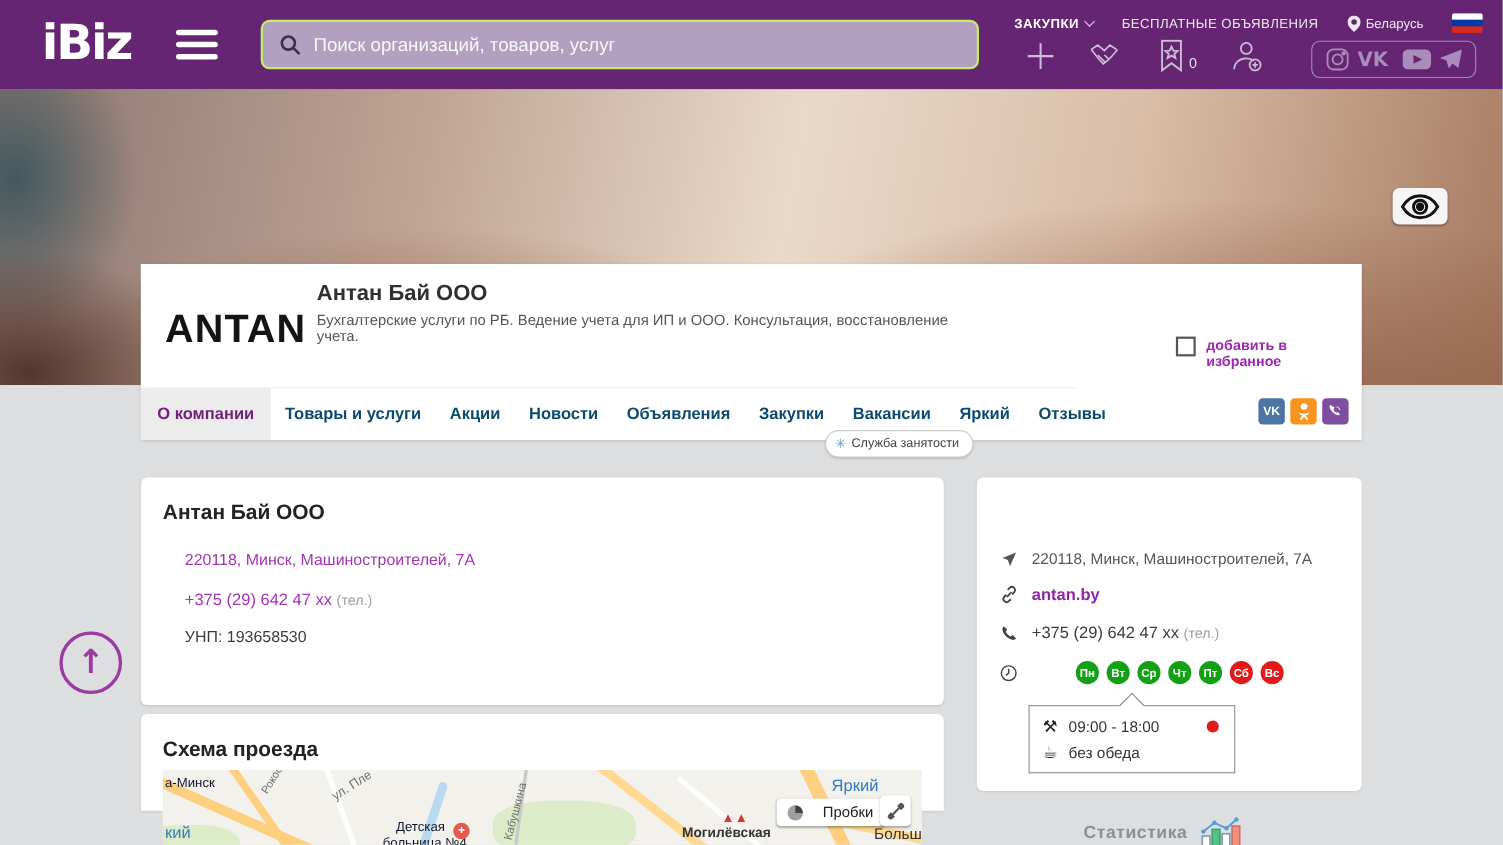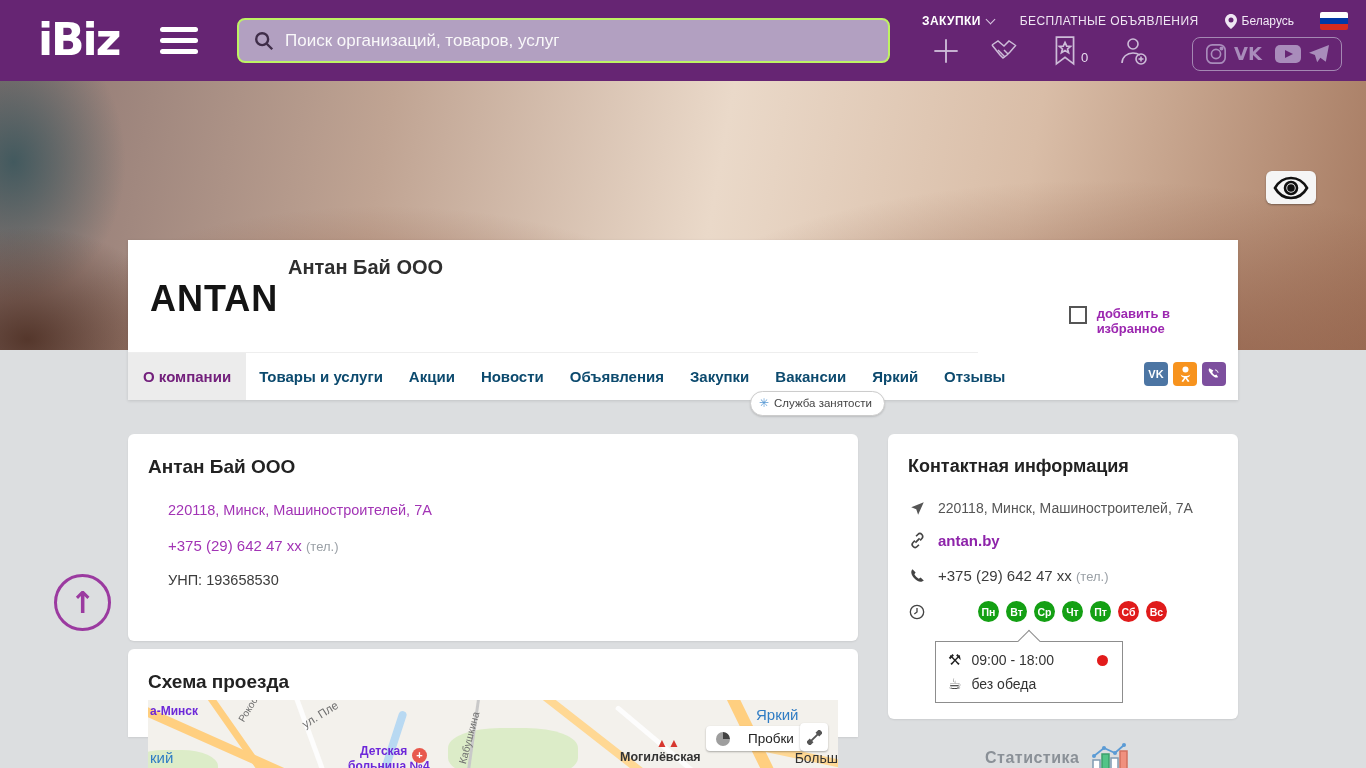--- a/index.html
+++ b/index.html
@@ -69,21 +69,21 @@
 
   .map-card .h2 { position:absolute; left:20px; top:22px; }
   .map { position:absolute; left:20px; top:51px; width:690px; height:68px; background:#f3f1ec; overflow:hidden; }
   .road { position:absolute; background:#ffcf80; border-radius:3px; }
   .road.thin { background:#ffd894; }
   .wroad { position:absolute; background:#fdfdfd; border-radius:2px; }
   .green { position:absolute; background:#dcecc8; border-radius:40%; }
   .water { position:absolute; background:#b8d9f2; border-radius:4px; }
   .rail { position:absolute; background:#c9c9c9; }
   .mlabel { position:absolute; font-size:11.5px; color:#6f6f6f; white-space:nowrap; }
-  .mlabel.red { color:#6d28d9; font-weight:bold; font-size:12px; }
+  .mlabel.red { color:#0f172a; font-weight:normal; font-size:12px; }
   .mlabel.blue { color:#2f7cc4; font-size:15px; }
   .mlabel.dark { color:#333; font-weight:bold; font-size:12.5px; }
   .mlabel.big { font-size:15px; }
   .rot { transform-origin:left top; }
   .hosp { position:absolute; width:15px; height:15px; background:#e8594d; border-radius:50%; color:#fff; font-size:11px; font-weight:bold; text-align:center; line-height:15px; }
   .metro { position:absolute; color:#d7372f; font-size:12px; font-weight:bold; }
   .traffic-btn { position:absolute; left:558px; top:26px; height:25px; background:#fff; border-radius:4px; box-shadow:0 1px 2px rgba(0,0,0,.3); display:flex; align-items:center; gap:18px; padding:0 10px; font-size:13.5px; color:#222; cursor:pointer; }
   .tl-circle { width:14px; height:14px; border-radius:50%; background:#9e9e9e; position:relative; overflow:hidden; }
   .tl-circle:after { content:""; position:absolute; right:0; top:0; width:7px; height:7px; background:#424242; border-radius:0 100% 0 0; }
   .expand-btn { position:absolute; left:652px; top:23px; width:28px; height:28px; background:#fff; border-radius:4px; box-shadow:0 1px 2px rgba(0,0,0,.3); display:flex; align-items:center; justify-content:center; cursor:pointer; }
@@ -201,20 +201,21 @@
         <path d="M2 12C6 5 12 2 18 2s12 3 16 10c-4 7-10 10-16 10S6 19 2 12z"></path>
         <circle cx="18" cy="12" r="6"></circle>
         <circle cx="18" cy="12" r="2.5" fill="#111"></circle>
       </svg>
   </div>
 </div>
 
 <div class="company-card">
   <div class="c-logo">ANTAN</div>
   <div class="c-title">Антан Бай ООО</div>
+  <div class="c-desc">Бухгалтерские услуги по РБ. Ведение учета для ИП и ООО. Консультация, восстановление учета.</div>
 
   <div class="fav">
     <div class="box"></div>
     <span class="txt">добавить в избранное</span>
   </div>
 
   <div class="tabs">
     <div class="tab active">О компании</div>
     <div class="tab">Товары и услуги</div>
     <div class="tab">Акции</div>
@@ -293,21 +294,20 @@
       <svg width="15" height="15" viewBox="0 0 16 16" stroke="#555" stroke-width="2" fill="#555">
           <line x1="3" y1="13" x2="13" y2="3"></line>
           <polygon points="13,0.5 15.5,3 13,5.5 10.5,3"></polygon>
           <polygon points="3,10.5 5.5,13 3,15.5 0.5,13"></polygon>
         </svg>
     </div>
   </div>
 </div>
 
 <div class="card contact-card">
-  <div class="h2">Контактная информация</div>
 
   <div class="crow crow-addr">
     <span class="ic">
         <svg width="15" height="15" viewBox="0 0 24 24" fill="#555">
           <path d="M22 2L2 10l8 3 3 9z"></path>
         </svg>
       </span>
     <span>220118, Минск, Машиностроителей, 7А</span>
   </div>
 

